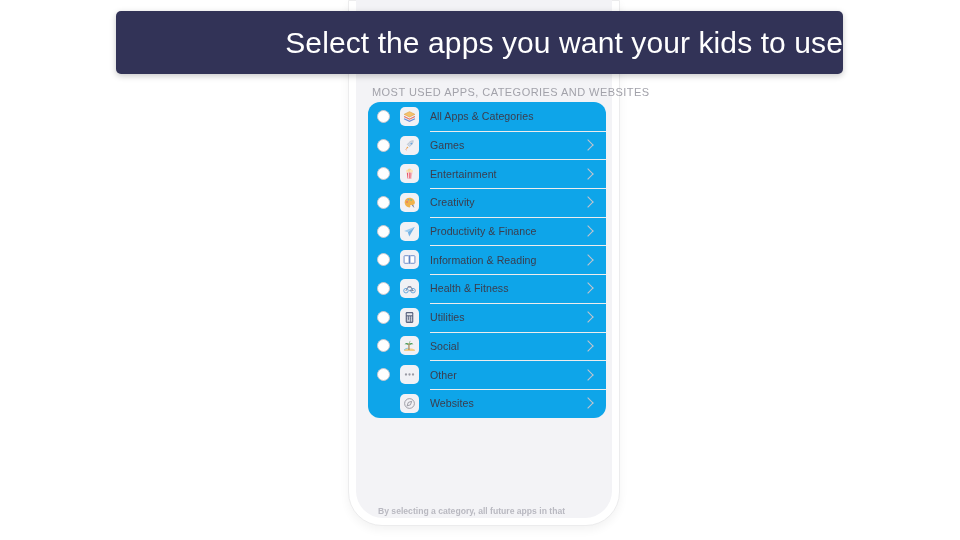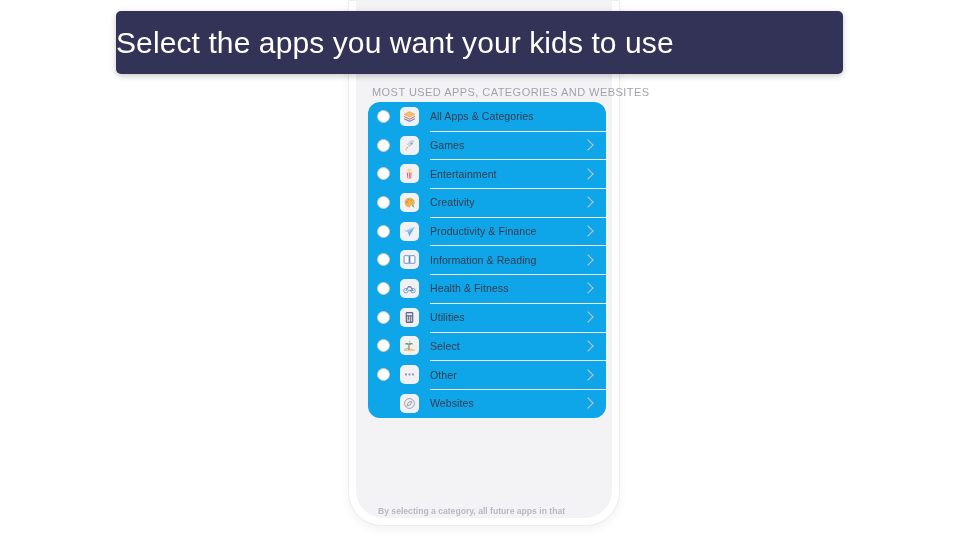--- a/index.html
+++ b/index.html
@@ -153,21 +153,21 @@
     position: absolute;
     left: 116px;
     top: 11px;
     width: 727px;
     height: 63px;
     background: #323357;
     border-radius: 5px;
     box-shadow: 0 2px 6px rgba(0,0,0,0.22);
     display: flex;
     align-items: center;
-    justify-content: flex-start;
+    justify-content: flex-end;
   }
   #caption-banner-text {
     color: #ffffff;
     font-size: 30px;
     font-weight: 400;
     letter-spacing: 0.1px;
     white-space: nowrap;
   }
 </style>
 </head>
@@ -292,21 +292,21 @@
       <div class="radio"></div>
       <div class="icon-tile">
         <svg width="13" height="13" viewBox="0 0 24 24">
           <path d="M2 20c4-3 16-3 20 0v2H2z" fill="#f0cd8a"></path>
           <path d="M11 20V9" stroke="#8a6a3a" stroke-width="1.8"></path>
           <path d="M11 9c-4-3-7-1-8 1 3-1 5 0 6 1M11 9c4-3 7-1 8 1-3-1-5 0-6 1M11 9c0-4 2-6 4-6-2 1-3 3-3 5" fill="#4f9e5e"></path>
           <circle cx="11" cy="9" r="1.2" fill="#c98a3a"></circle>
           <path d="M2 20c2-2 5-3 7-3" stroke="#6fc0e0" stroke-width="1.4" fill="none"></path>
         </svg>
       </div>
-      <div class="cat-label">Select</div>
+      <div class="cat-label">Social</div>
       <div class="chevron"></div>
     </div>
     <div class="cat-row">
       <div class="radio"></div>
       <div class="icon-tile">
         <svg width="13" height="13" viewBox="0 0 24 24">
           <circle cx="5.5" cy="12" r="2.1" fill="#9b9ba5"></circle>
           <circle cx="12" cy="12" r="2.1" fill="#9b9ba5"></circle>
           <circle cx="18.5" cy="12" r="2.1" fill="#9b9ba5"></circle>
         </svg>

